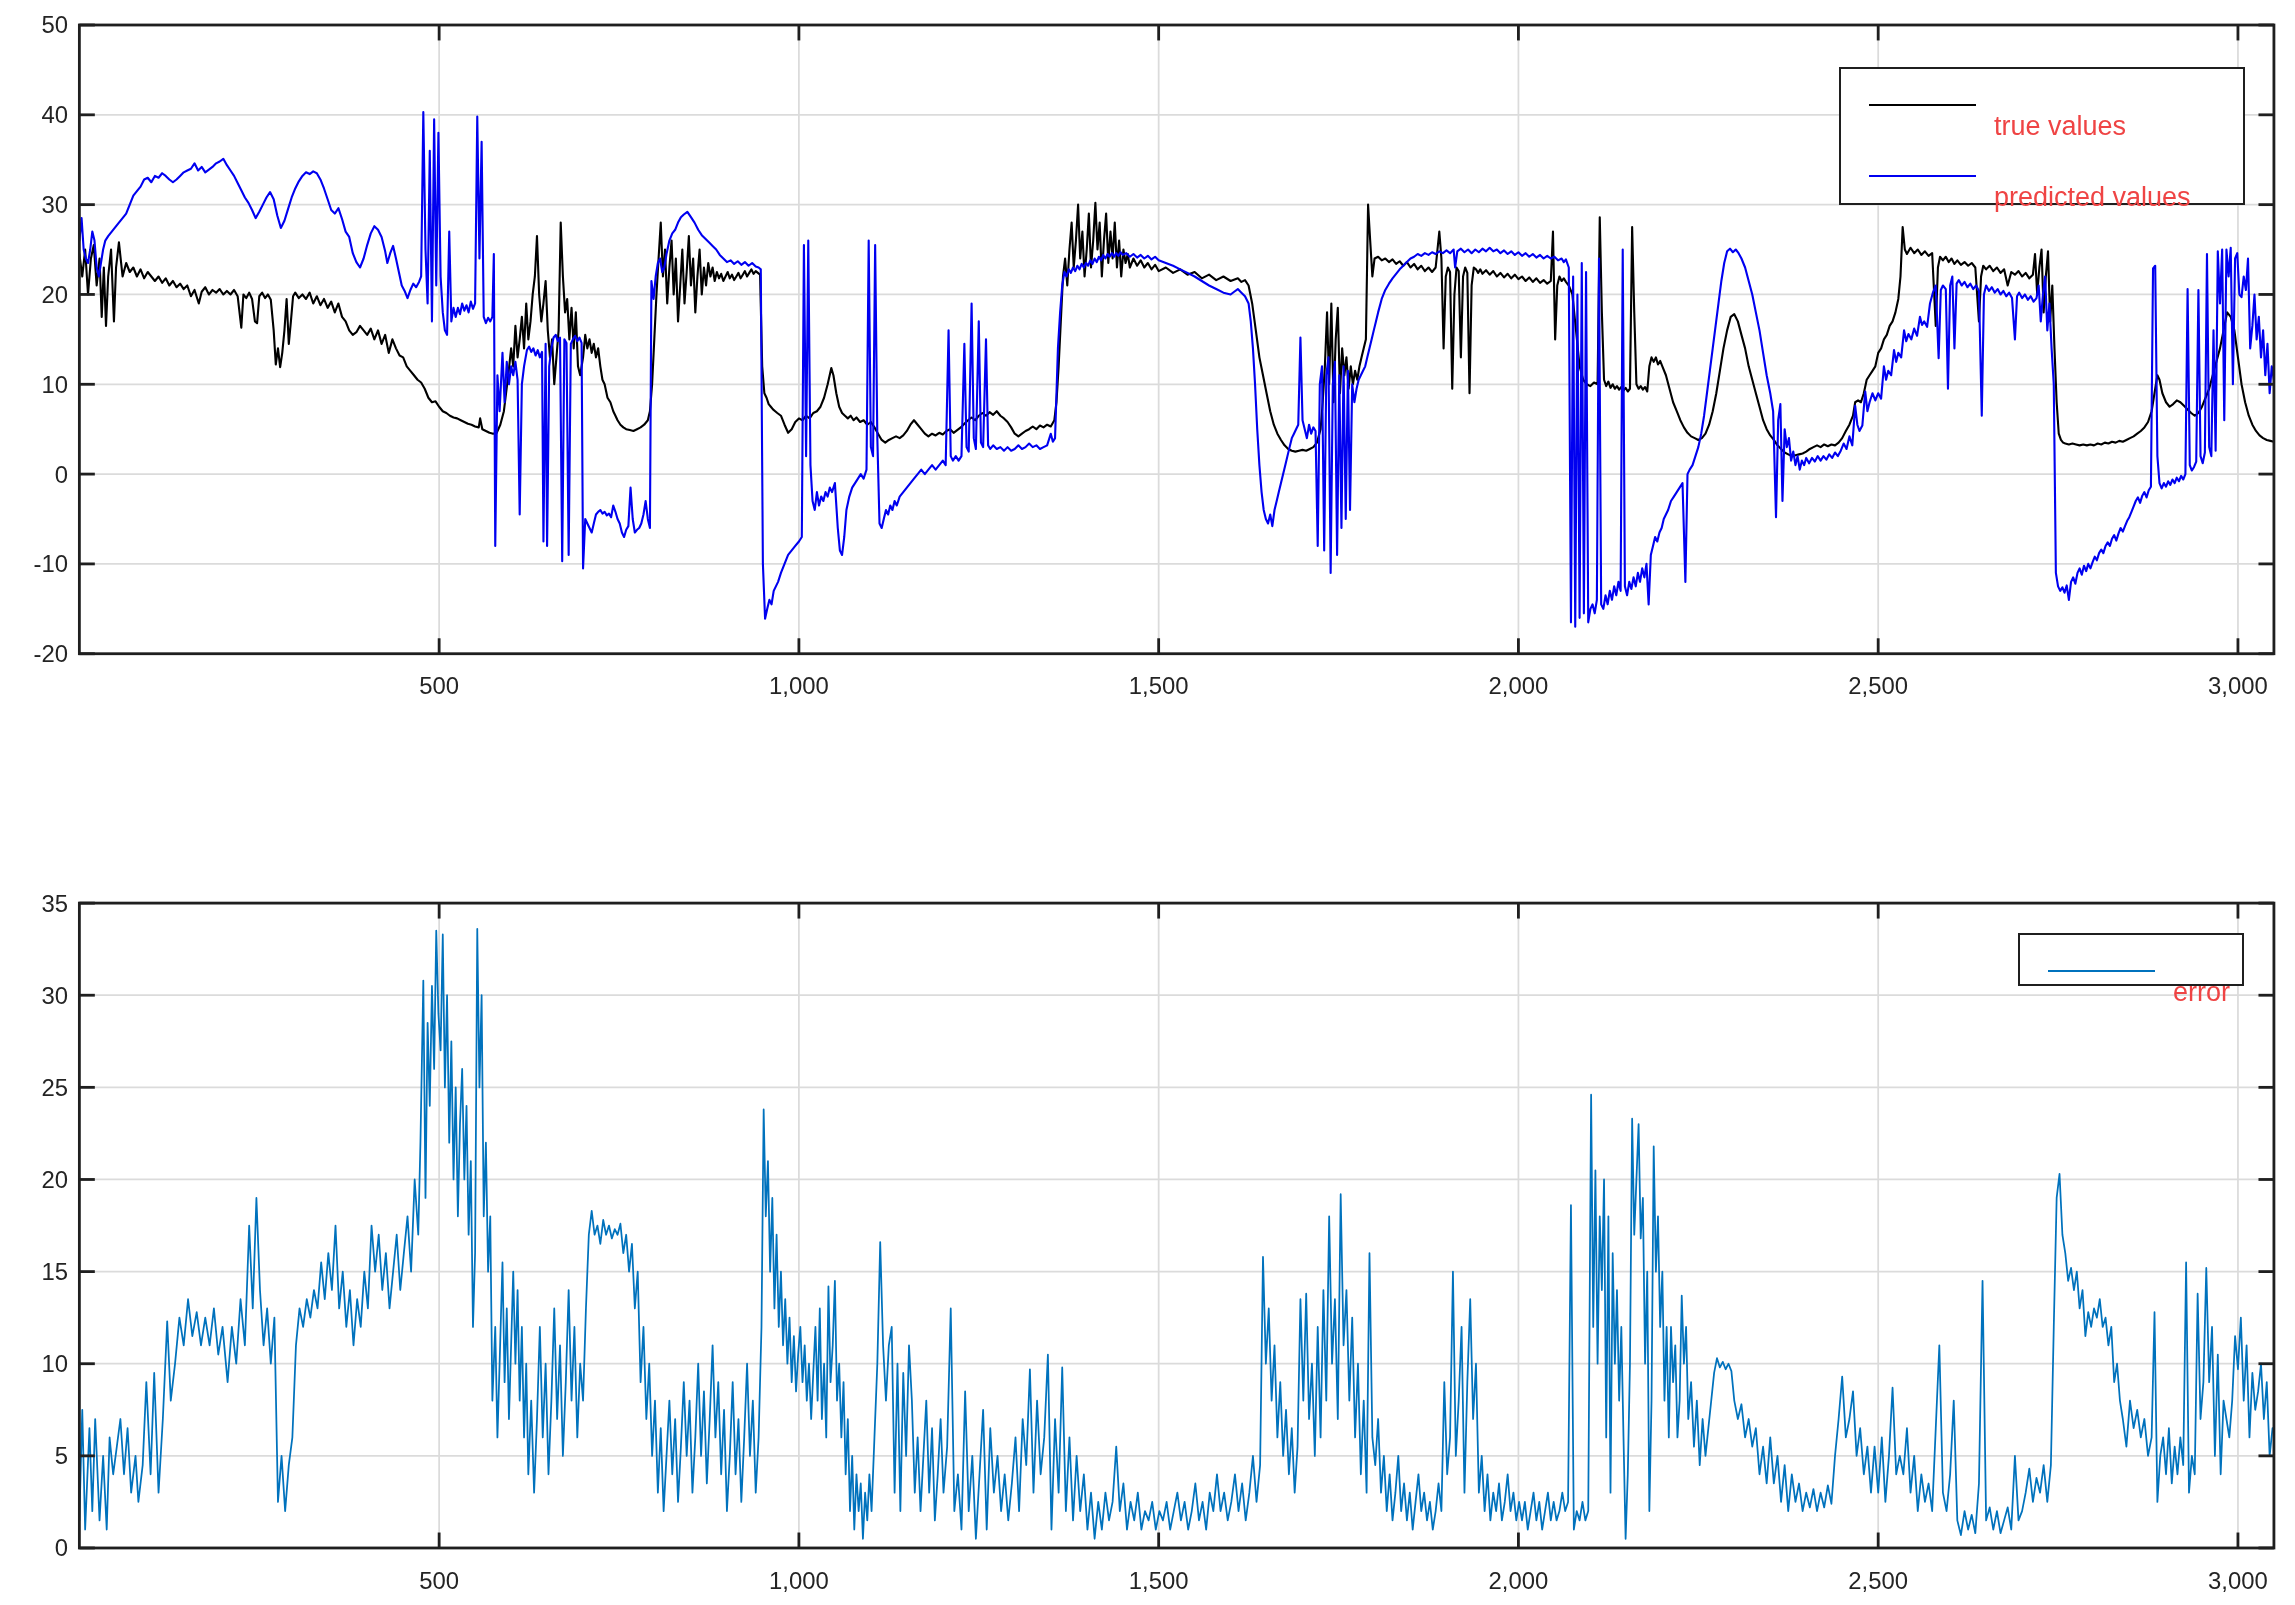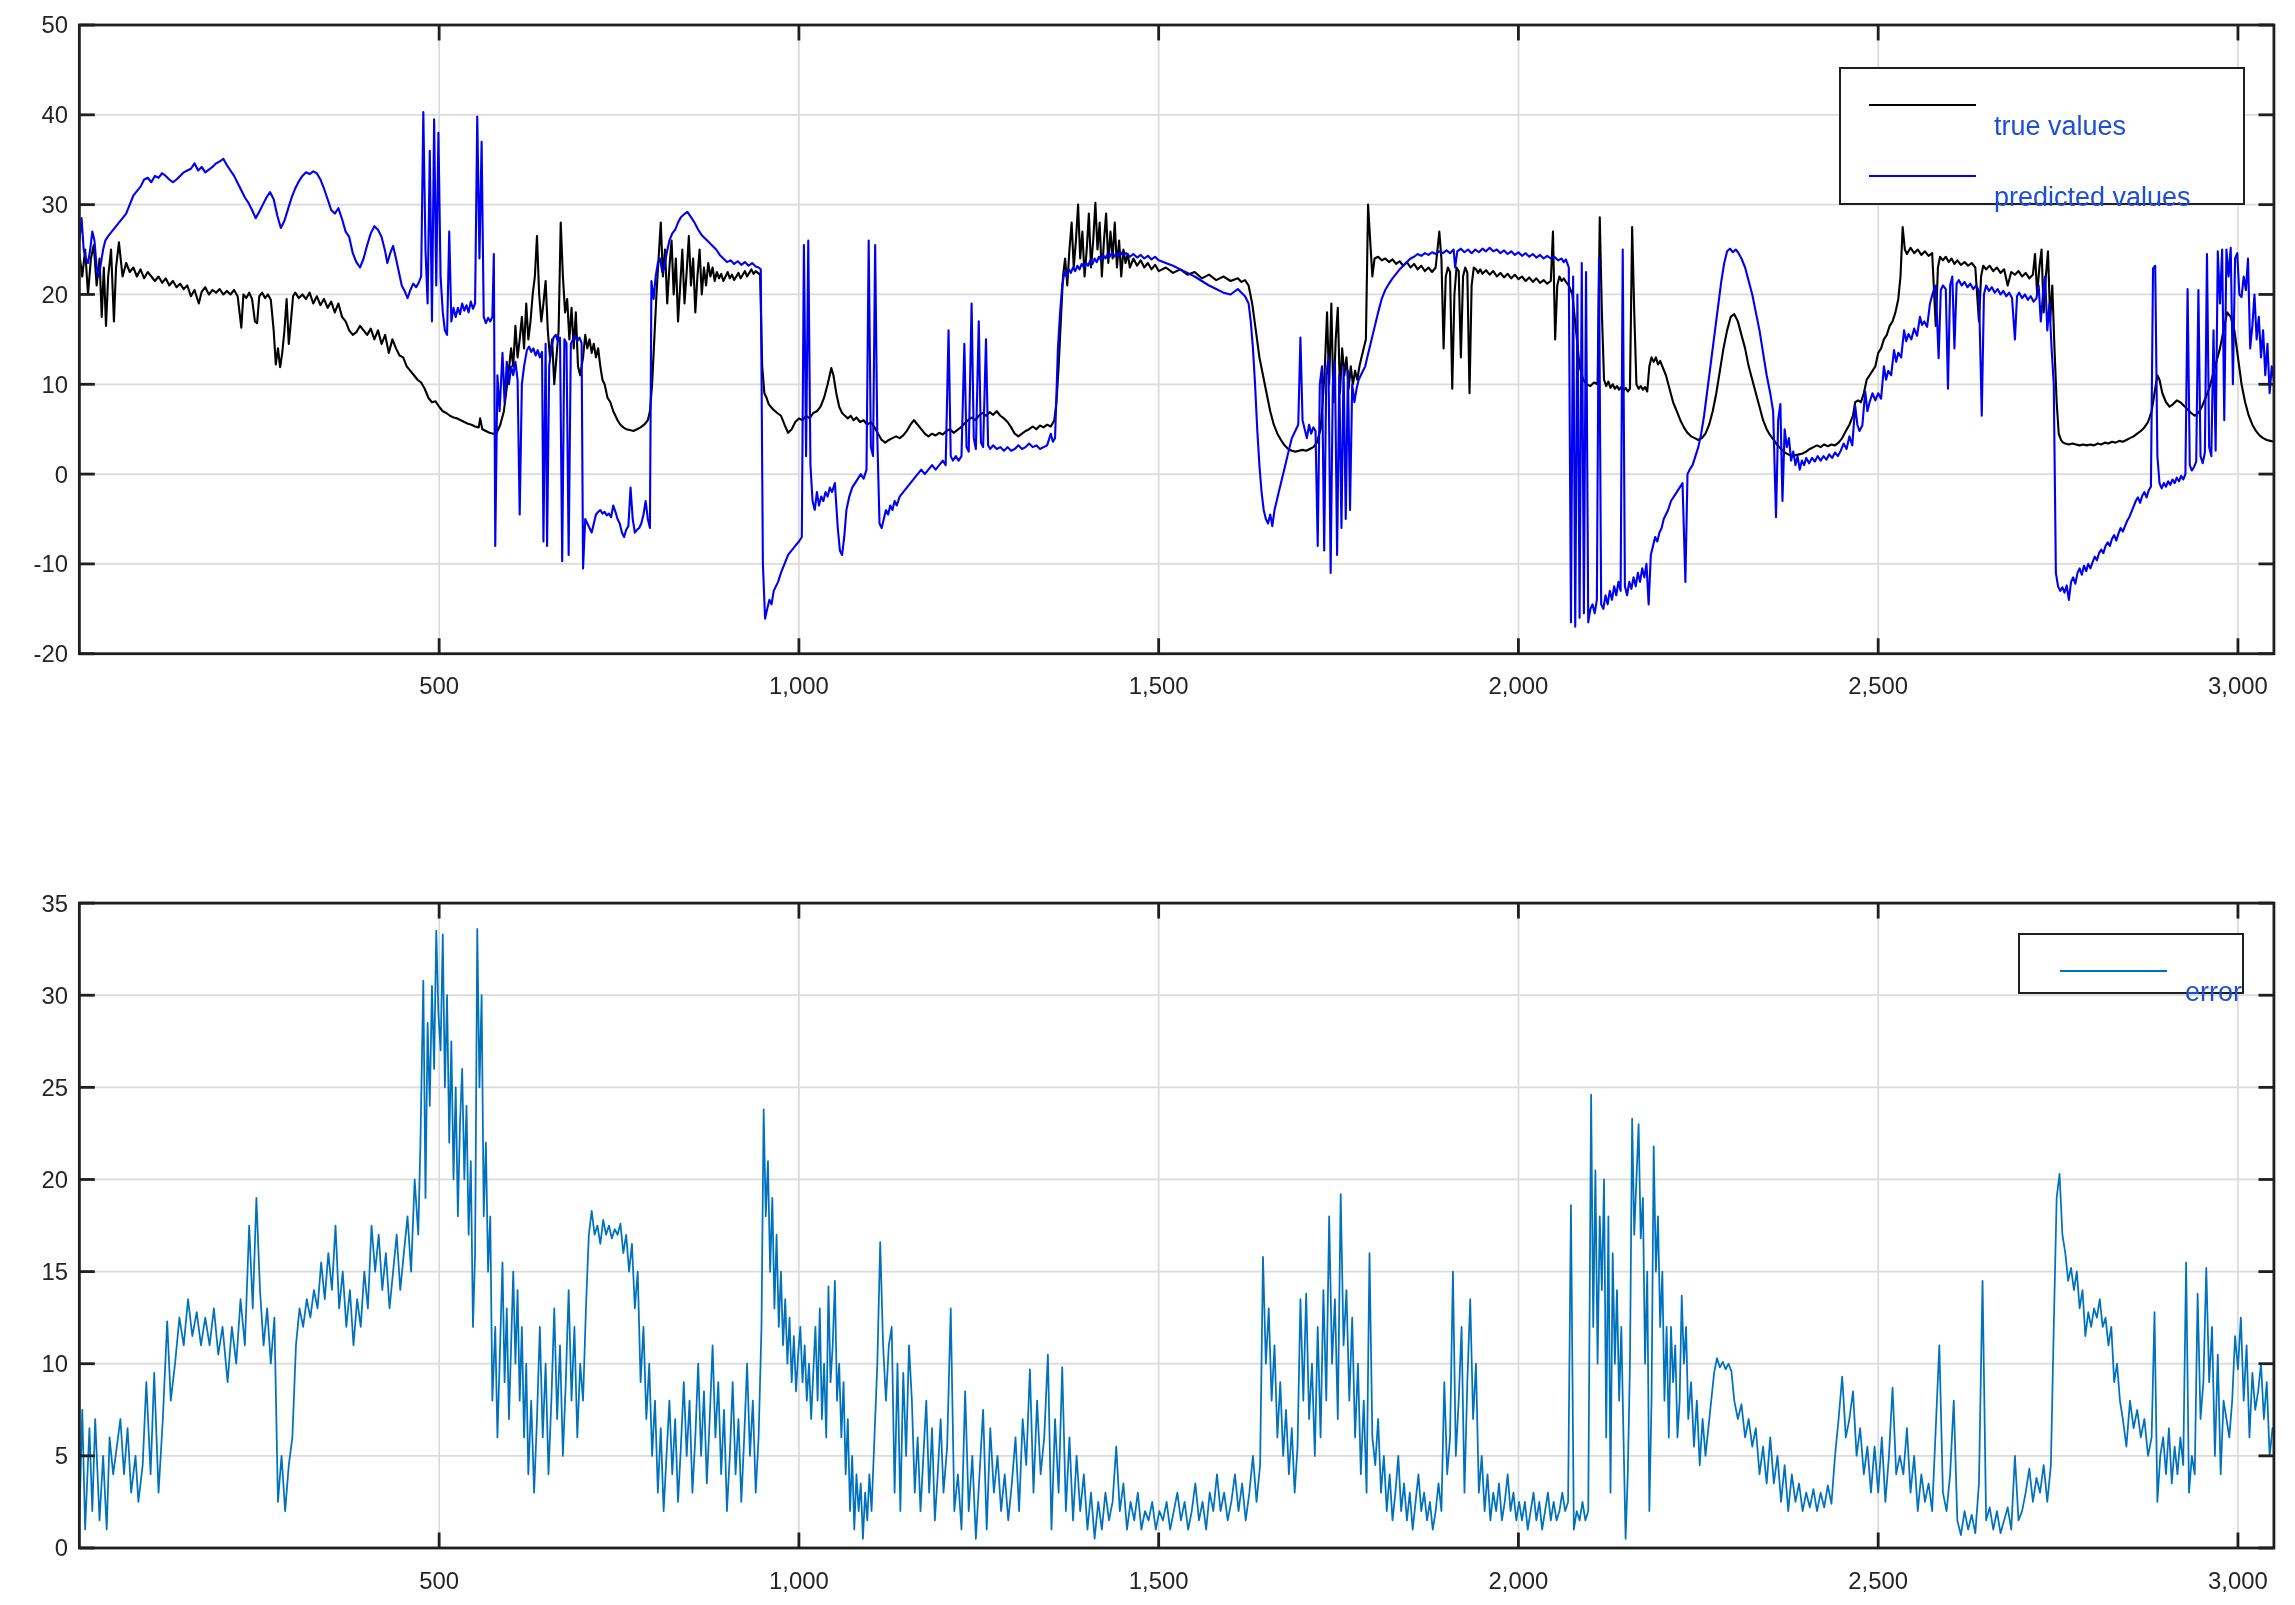--- a/index.html
+++ b/index.html
@@ -3,23 +3,23 @@
 <meta charset="utf-8">
 <style>
   html,body{margin:0;padding:0;background:#ffffff;}
   .figure{position:relative;width:2295px;height:1606px;background:#ffffff;overflow:hidden;
           font-family:"Liberation Sans", sans-serif;}
   .figure svg{position:absolute;left:0;top:0;}
   .legend{position:absolute;background:#ffffff;border:2.1px solid #1f1f1f;z-index:5;
           display:flex;flex-direction:column;justify-content:space-evenly;box-sizing:border-box;}
   .legend-row{display:flex;align-items:center;padding-left:28px;}
   .legend-sample{display:inline-block;width:107px;height:0;border-top:2.8px solid #000;margin-right:18px;flex:none;}
-  .legend-label{font-size:27px;color:#1d4ed8;line-height:1;white-space:nowrap;margin-top:44px;}
+  .legend-label{font-size:27px;color:#ef4444;line-height:1;white-space:nowrap;margin-top:44px;}
   #legend-top{left:1839px;top:67px;width:406px;height:138px;}
-  #legend-bottom{left:2018px;top:933px;width:226px;height:61px;align-items:flex-end;}
+  #legend-bottom{left:2018px;top:933px;width:226px;height:53px;}
 </style>
 </head>
 <body>
 
 <div class="figure">
   <svg id="plot-svg" width="2295" height="1606" viewBox="0 0 3267 2285">
       <g>
         <line x1="625.1311475409835" y1="35" x2="625.1311475409835" y2="930" stroke="#dbdbdb" stroke-width="2.5"></line>
         <line x1="1137.262295081967" y1="35" x2="1137.262295081967" y2="930" stroke="#dbdbdb" stroke-width="2.5"></line>
         <line x1="1649.3934426229507" y1="35" x2="1649.3934426229507" y2="930" stroke="#dbdbdb" stroke-width="2.5"></line>

